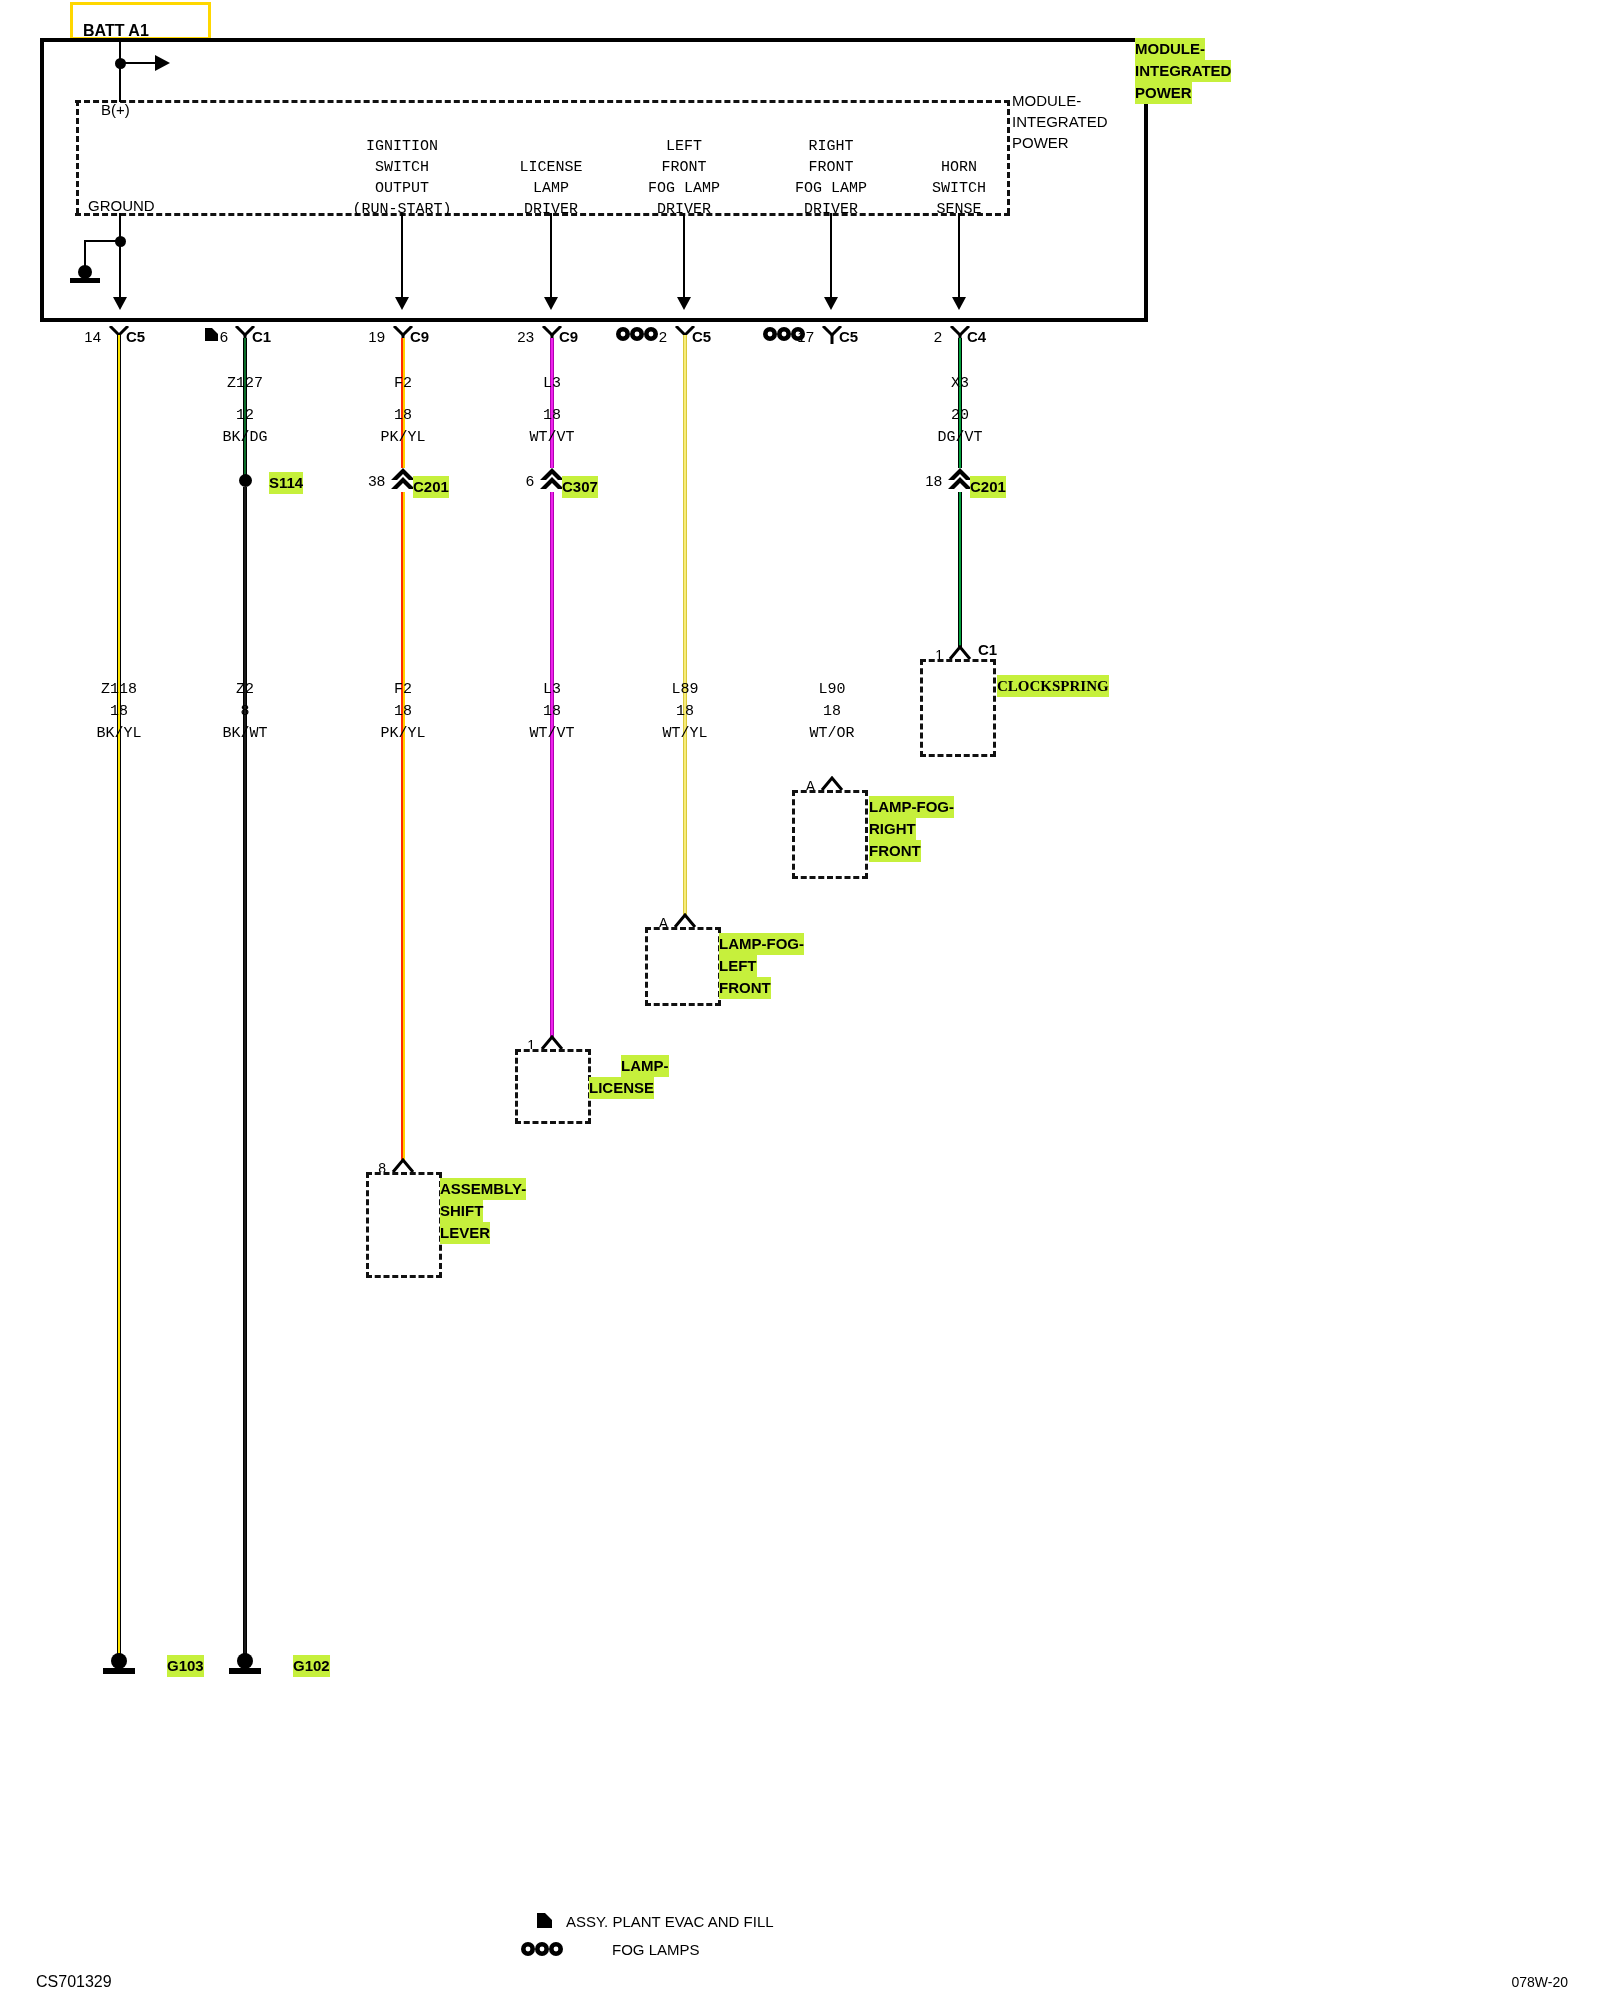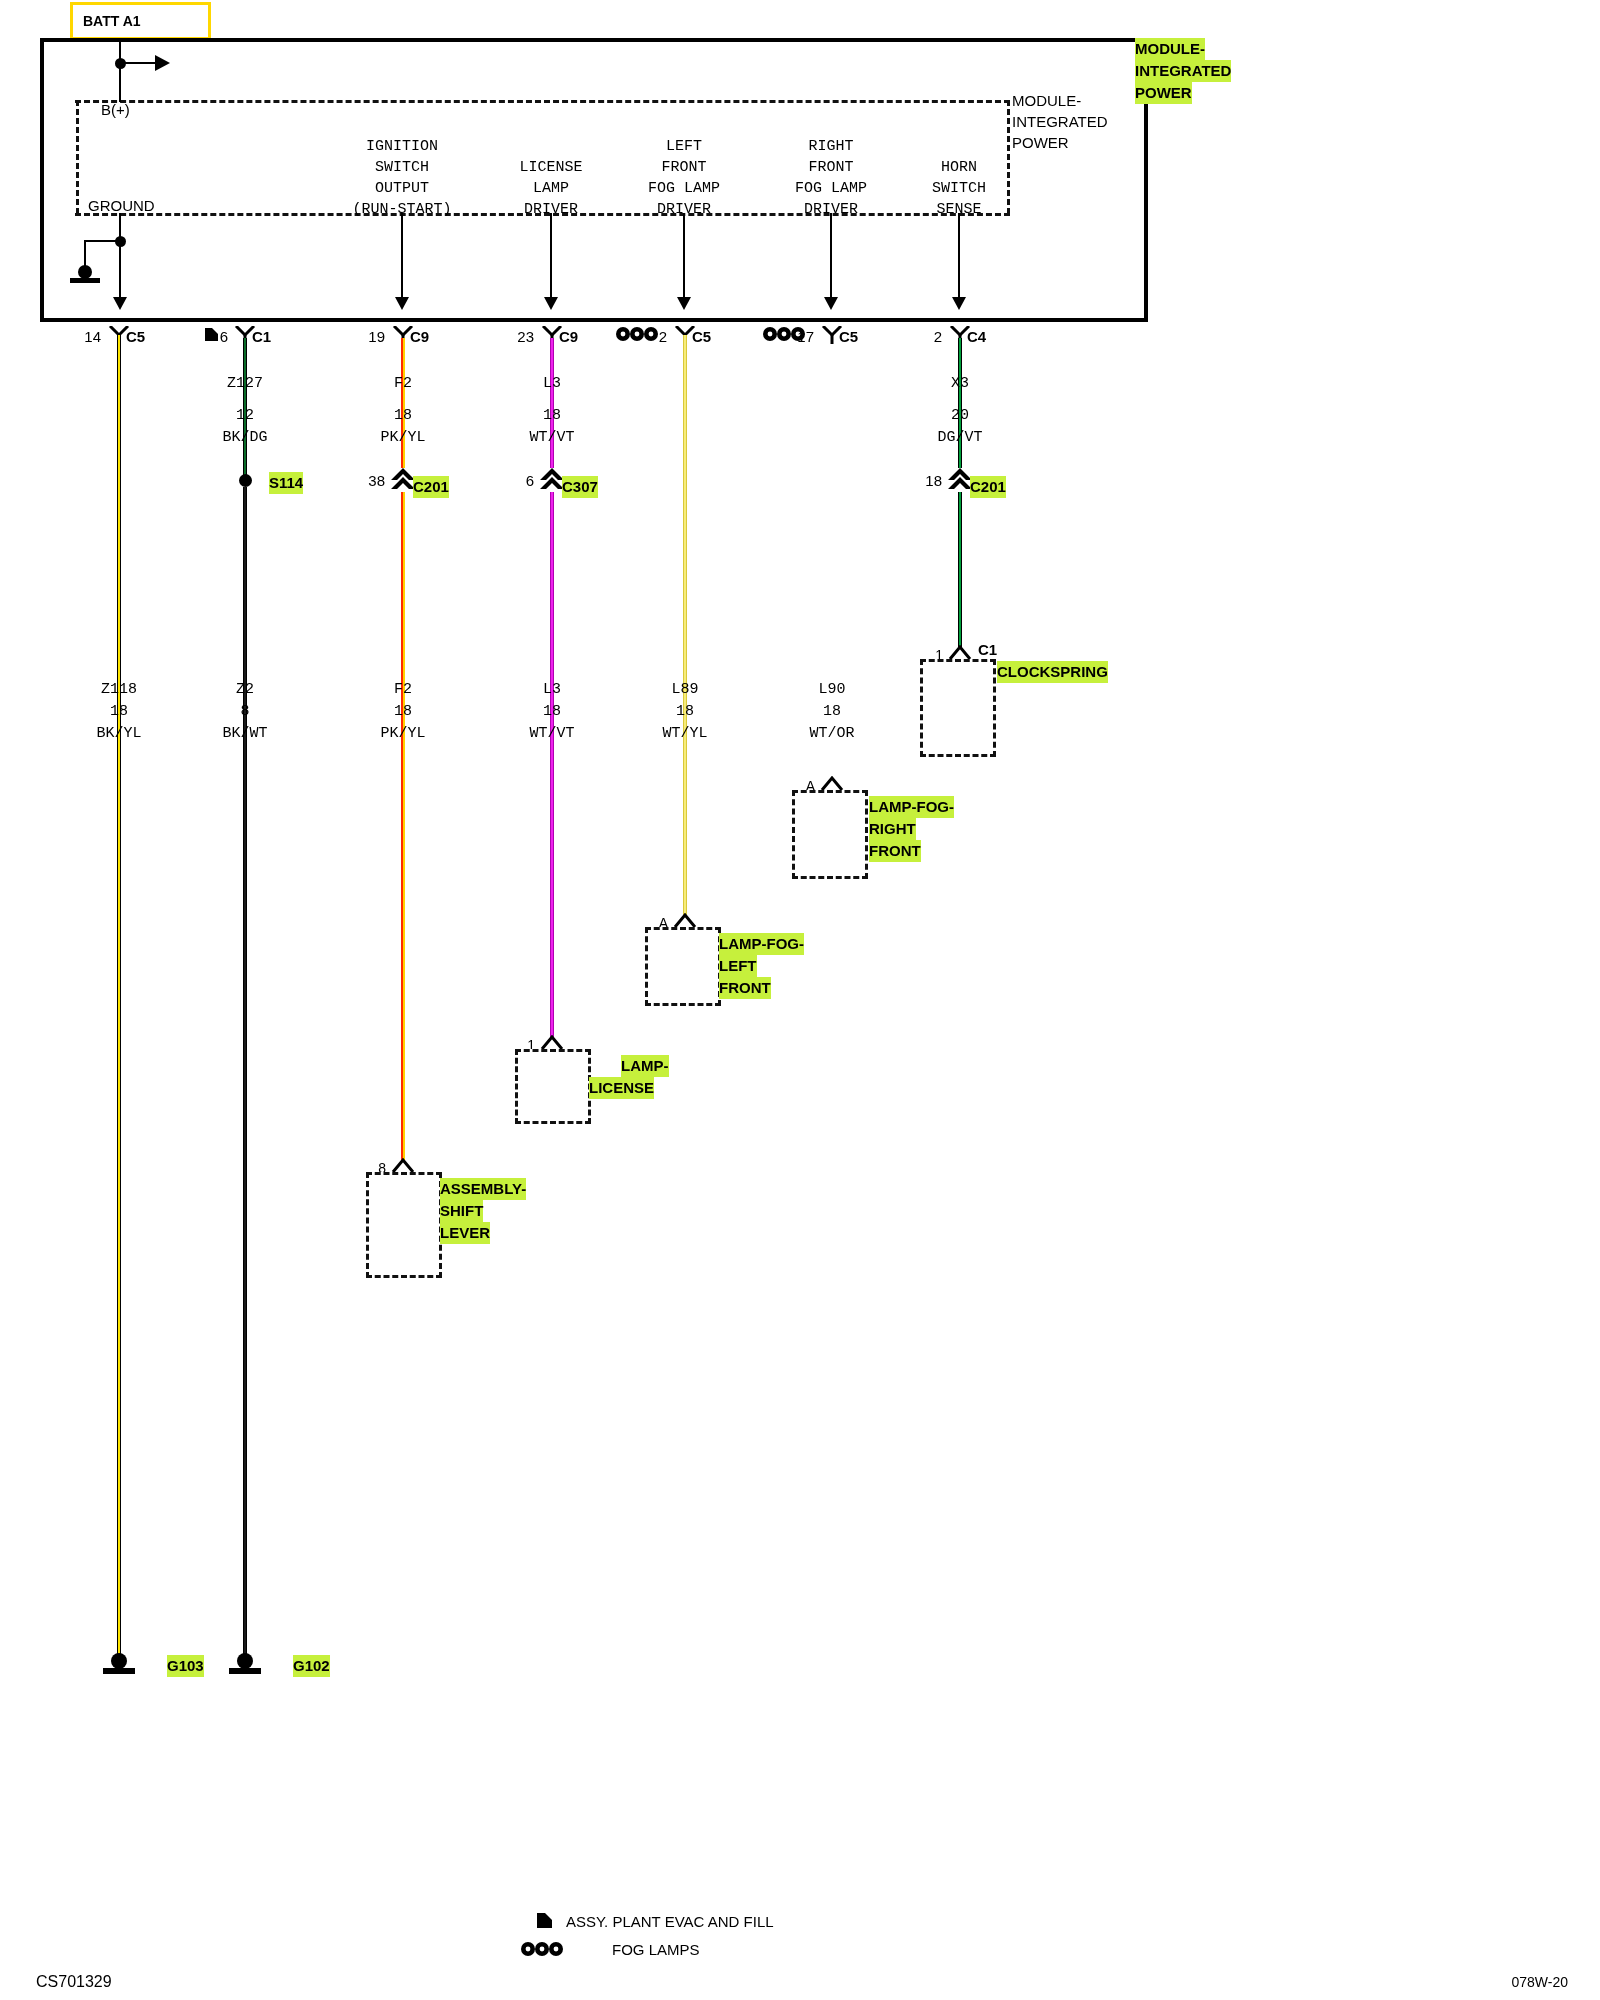--- a/index.html
+++ b/index.html
@@ -47,21 +47,21 @@
   
   .g-sq{position:absolute;width:13px;height:13px;background:#000;}
   .g-dots{position:absolute;}
 </style>
 </head>
 <body>
 
 <div id="stage">
 
   <div class="abs" id="batt" style="left:70px;top:2px;width:135px;height:32px;border:3px solid #ffd700;background:#fff;">
-    <div class="txt bold" style="left:10px;top:5px;font-size:14px;">BATT A1</div>
+    <div class="txt bold" style="left:10px;top:15px;font-size:16px;">BATT A1</div>
   </div>
 
   <div id="module-box" style="left:40px;top:38px;width:1100px;height:276px;"></div>
 
   <div class="hl" style="position:absolute;left:1135px;top:38px;">MODULE-</div>
   <div class="hl" style="position:absolute;left:1135px;top:60px;">INTEGRATED</div>
   <div class="hl" style="position:absolute;left:1135px;top:82px;">POWER</div>
 
   <div class="dash-h" style="left:75px;top:100px;width:935px;"></div>
 
@@ -304,21 +304,21 @@
   <div class="wire" style="left:958px;top:492px;height:155px;background:linear-gradient(90deg,#000 0,#000 1px,#00a03c 1px,#00a03c 3px,#000 3px,#000 4px);"></div>
   <div class="txt c" style="left:960px;top:679px;">X3</div>
   <div class="txt c" style="left:960px;top:701px;">20</div>
   <div class="txt c" style="left:960px;top:723px;">DG/VT</div>
   <svg class="cap" style="left:947px;top:645px;" viewBox="0 0 26 15">
     <path d="M3 14 L13 2 L23 14" stroke="#000" stroke-width="3" fill="none"></path>
   </svg>
   <div class="txt r sm" style="left:943px;top:644px;">1</div>
   <div class="txt bold" style="left:978px;top:639px;">C1</div>
   <div class="dbox" style="left:920px;top:659px;width:70px;height:92px;"></div>
-  <div class="hl" style="position:absolute;left:997px;top:661px;">CLOCKSPRING</div>
+  <div class="hl" style="position:absolute;left:997px;top:675px;font-family:Liberation Serif, serif;">CLOCKSPRING</div>
 
   <svg class="abs" style="left:537px;top:1913px;width:15px;height:15px;" viewBox="0 0 15 15">
     <rect x="0" y="0" width="15" height="15" fill="#000"></rect>
     <path d="M15 0 L15 7 L8 0 Z" fill="#fff"></path>
   </svg>
   <div class="txt" style="left:566px;top:1911px;">ASSY. PLANT EVAC AND FILL</div>
 
   <svg class="abs" style="left:521px;top:1941px;width:42px;height:16px;" viewBox="0 0 42 16">
     <circle cx="7" cy="8" r="7" fill="#000"></circle>
       <circle cx="7" cy="8" r="2.4" fill="#fff"></circle>

